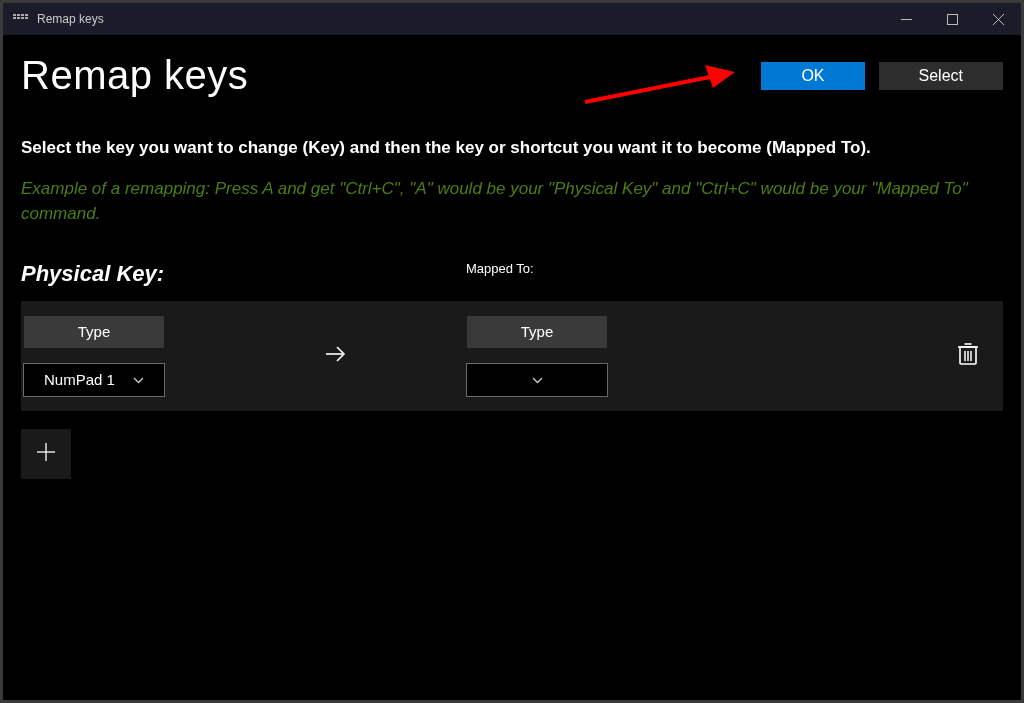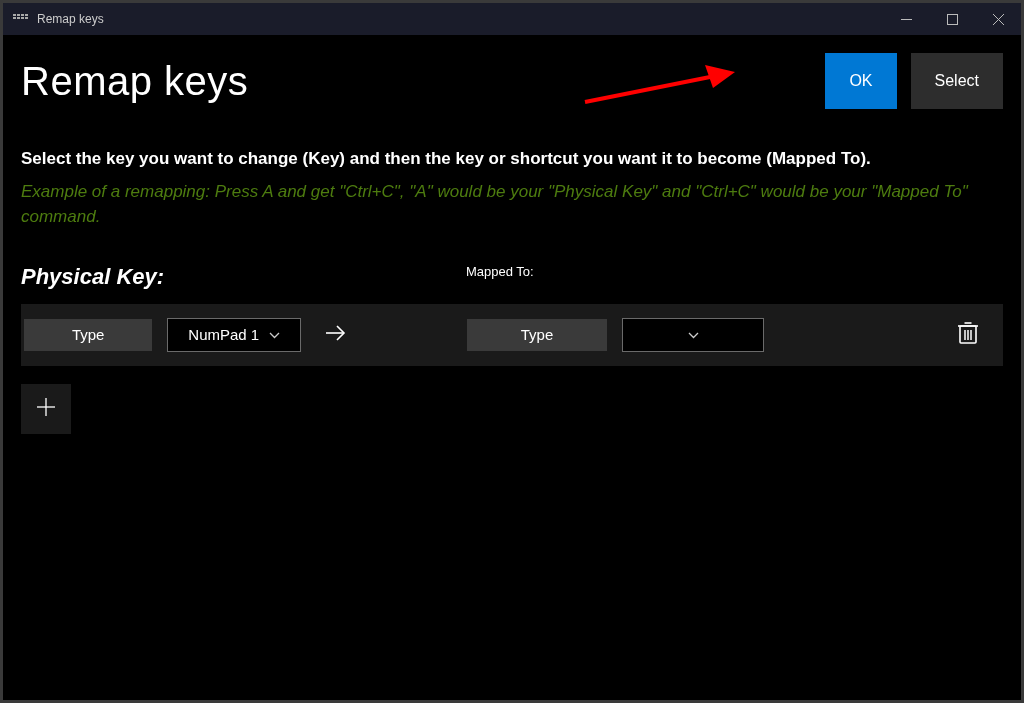--- a/index.html
+++ b/index.html
@@ -79,22 +79,22 @@
       font-weight: 400;
       color: #fff;
       letter-spacing: 0.5px;
     }
     .header-buttons {
       display: flex;
       gap: 14px;
       align-items: center;
     }
     .btn {
-      height: 56px;
-      padding: 0 24px;
+      height: 28px;
+      padding: 0 40px;
       display: flex;
       align-items: center;
       justify-content: center;
       font-size: 16px;
       border: none;
       color: #fff;
       cursor: pointer;
     }
     .btn-primary {
       background: #0078d4;
@@ -105,21 +105,21 @@
     .arrow-annotation {
       position: absolute;
       left: 580px;
       top: 62px;
       pointer-events: none;
     }
     .instruction-text {
       font-size: 17px;
       font-weight: 600;
       color: #fff;
-      margin-bottom: 8px;
+      margin-bottom: 16px;
       line-height: 1.4;
     }
     .example-text {
       font-size: 17px;
       font-style: italic;
       color: #4d7c0f;
       margin-bottom: 34px;
       line-height: 1.5;
     }
     .col-headers {
@@ -137,21 +137,21 @@
       font-weight: 400;
     }
     .mapping-row {
       background: #1a1a1a;
       padding: 14px 0 14px 0;
       display: flex;
       align-items: center;
     }
     .mapping-col {
       display: flex;
-      flex-direction: row;
+      flex-direction: column;
       gap: 14px;
     }
     .mapping-col-left {
       width: 280px;
       padding-left: 2px;
     }
     .arrow-col {
       width: 165px;
       display: flex;
       align-items: center;

